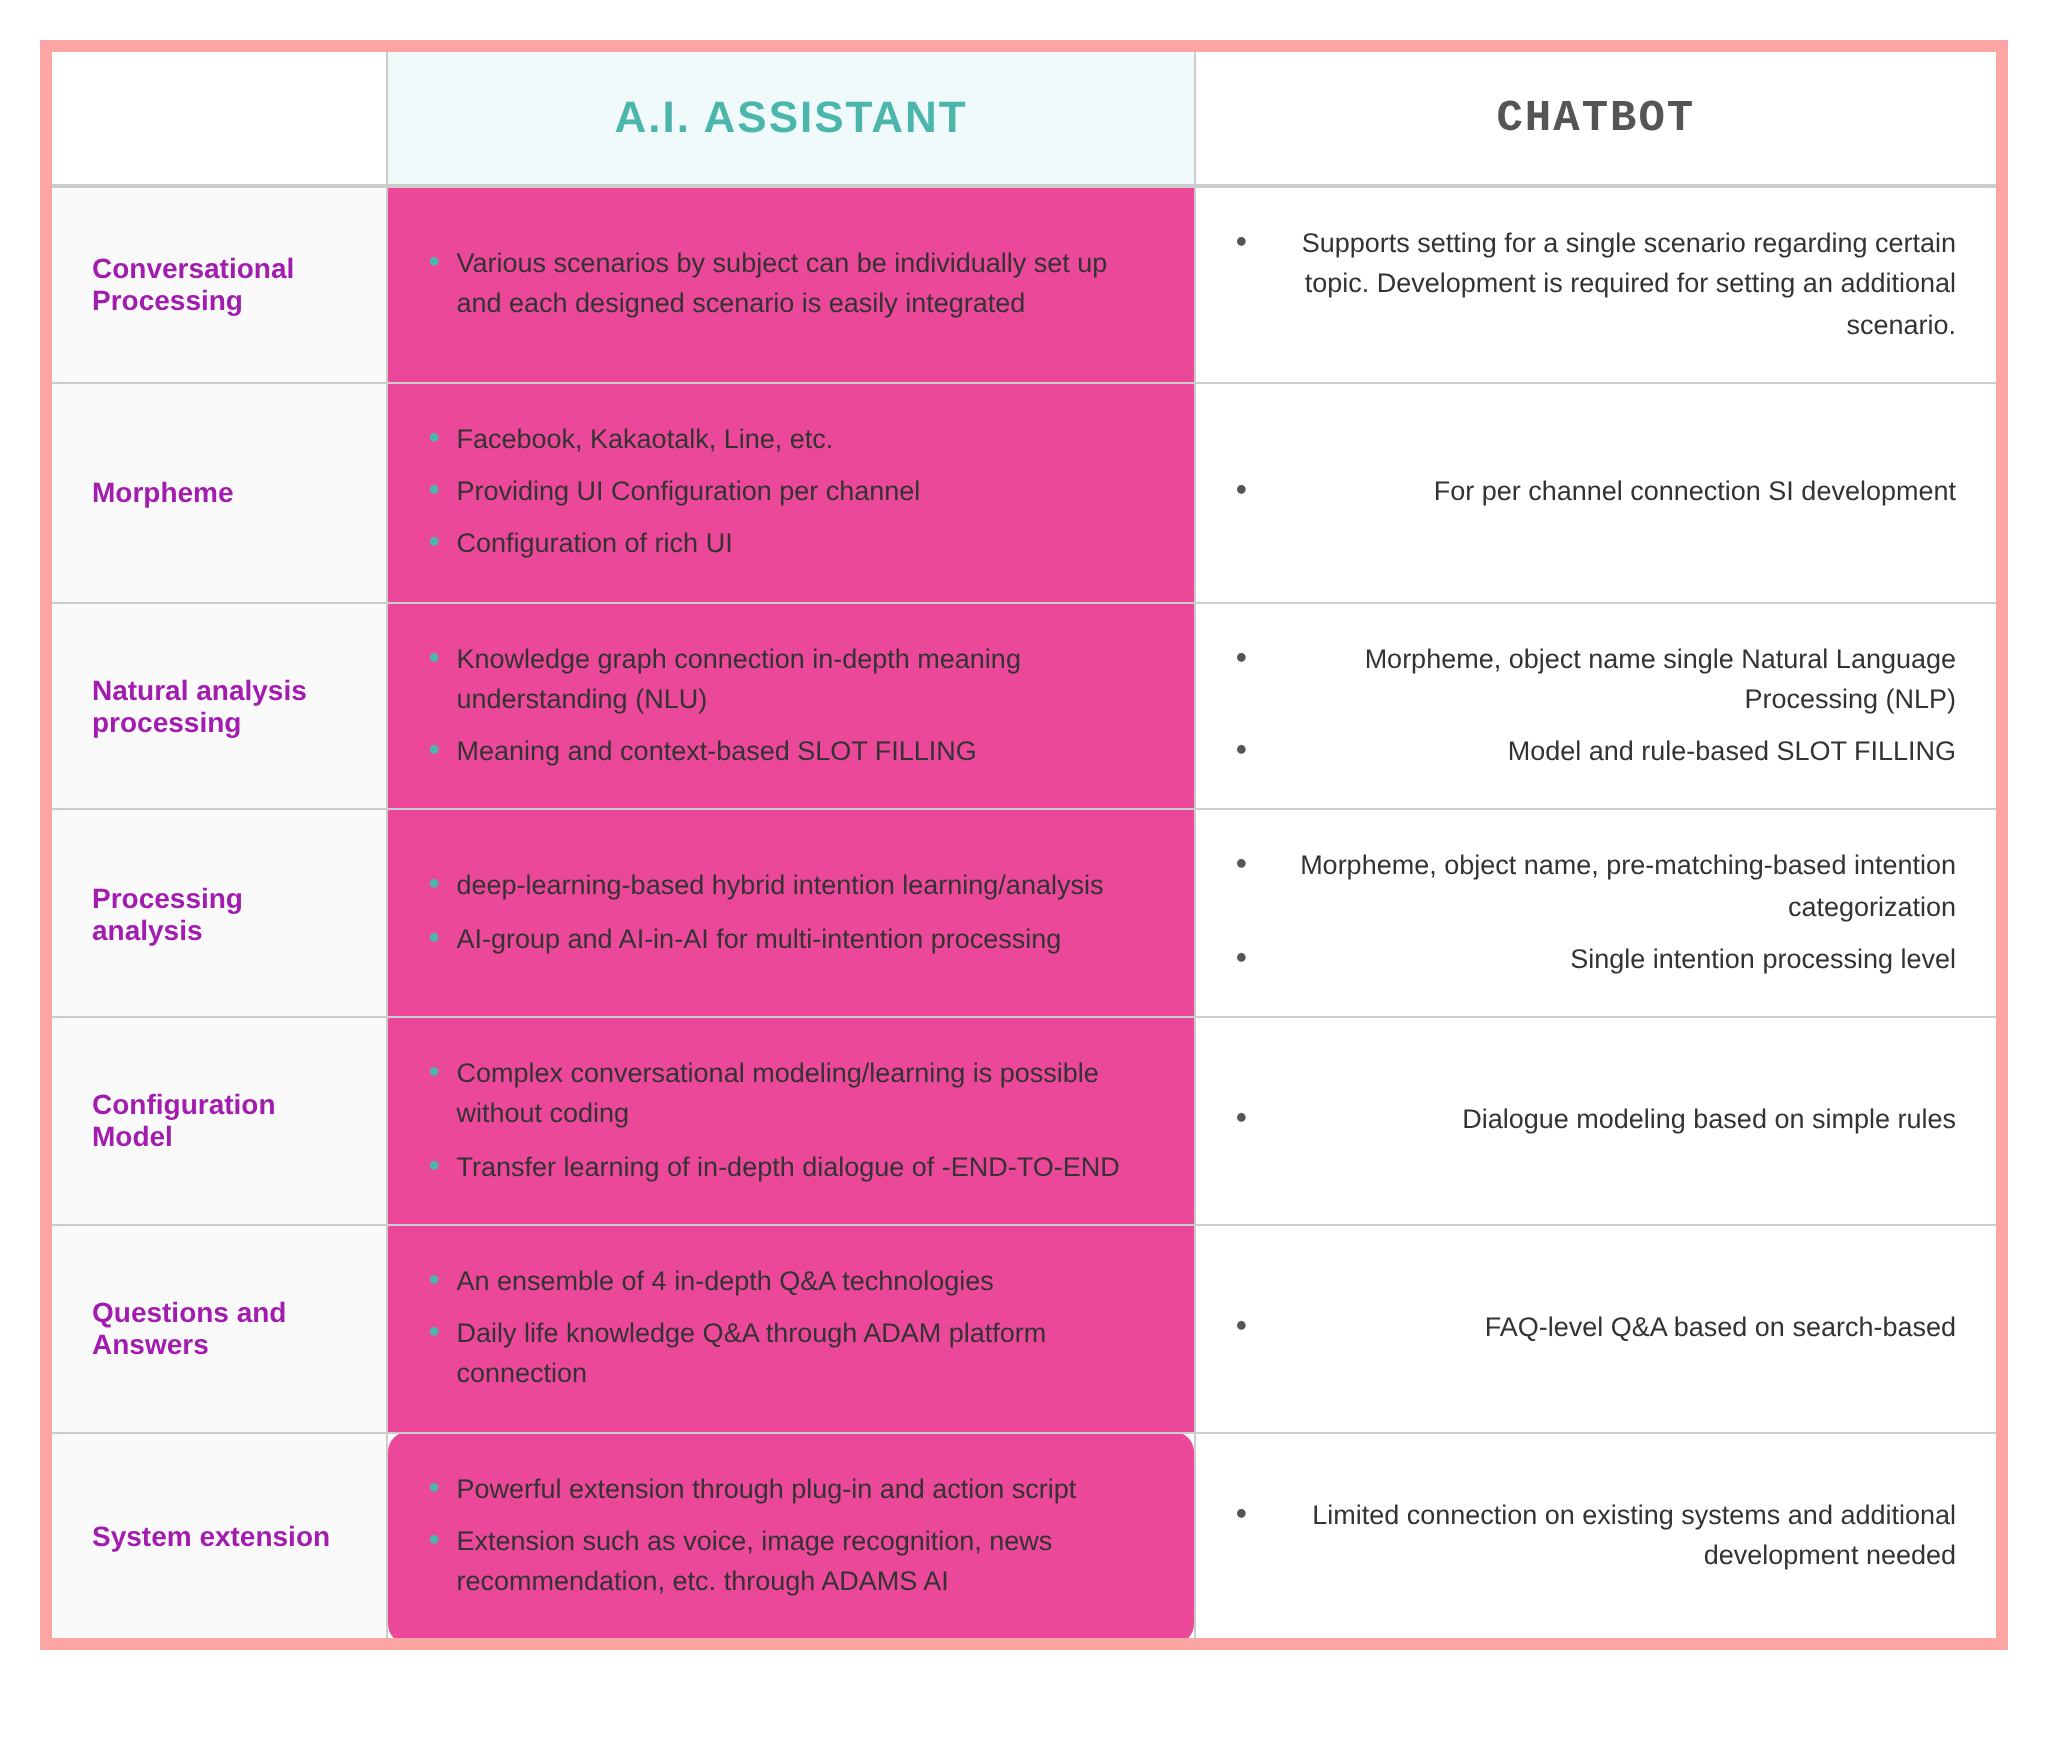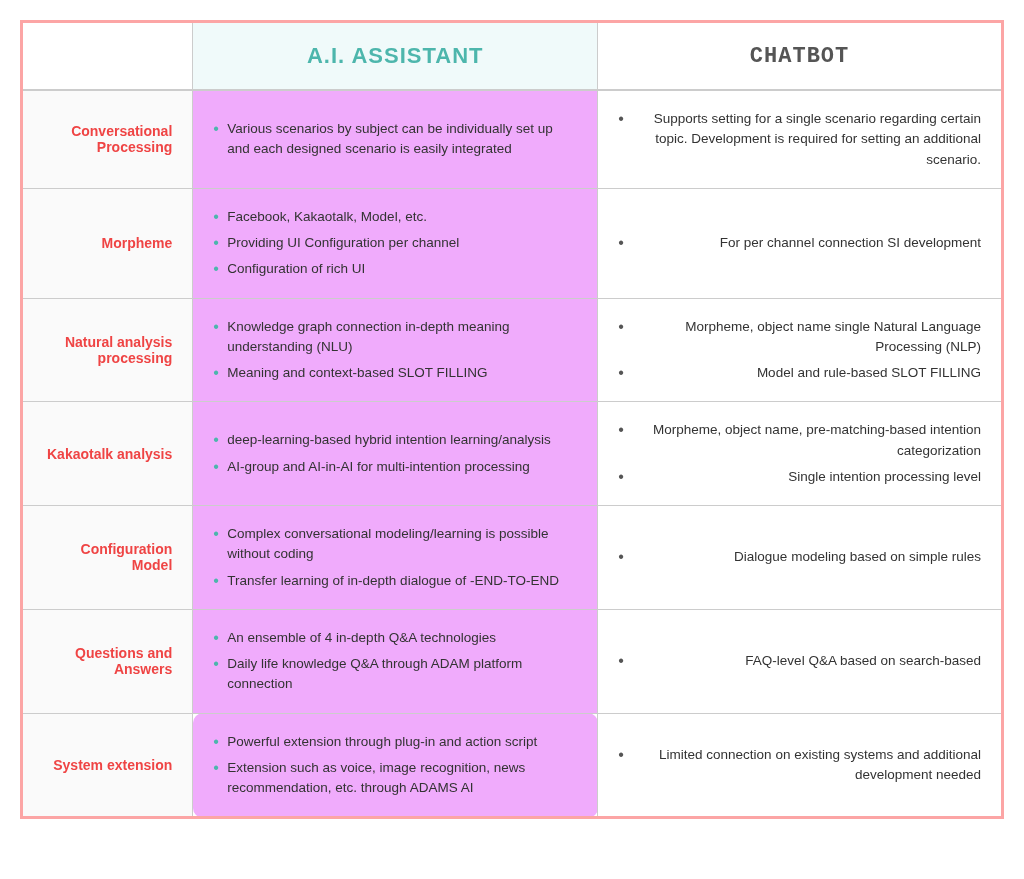--- a/index.html
+++ b/index.html
@@ -13,21 +13,21 @@
       background: #ffffff;
       display: flex;
       justify-content: center;
       align-items: flex-start;
       padding: 20px;
     }
 
     .comparison-table {
       width: 1000px;
       border-collapse: collapse;
-      border: 3px solid #fca5a5;
+      border: 6px solid #fca5a5;
     }
 
     .comparison-table th,
     .comparison-table td {
       border: 1px solid #cccccc;
       padding: 18px 20px;
       vertical-align: middle;
     }
 
     .header-row th {
@@ -48,28 +48,28 @@
     }
 
     .header-chatbot {
       color: #555555;
       font-family: Liberation Mono, monospace;
     }
 
     .row-label {
       font-weight: bold;
       font-size: 14px;
-      text-align: right;
-      color: #ef4444;
+      text-align: left;
+      color: #a21caf;
       width: 165px;
       background: #fafafa;
     }
 
     .ai-cell {
-      background: #f0abfc;
+      background: #ec4899;
       border-left: 2px solid #4db6ac;
       border-right: 2px solid #4db6ac;
       width: 390px;
     }
 
     .chatbot-cell {
       width: 390px;
       text-align: right;
     }
 
@@ -133,21 +133,21 @@
         <td class="chatbot-cell">
           <ul class="bullet-list">
             <li>Supports setting for a single scenario regarding certain topic. Development is required for setting an additional scenario.</li>
           </ul>
         </td>
       </tr>
       <tr>
         <td class="row-label">Morpheme</td>
         <td class="ai-cell">
           <ul class="bullet-list">
-            <li>Facebook, Kakaotalk, Model, etc.</li>
+            <li>Facebook, Kakaotalk, Line, etc.</li>
             <li>Providing UI Configuration per channel</li>
             <li>Configuration of rich UI</li>
           </ul>
         </td>
         <td class="chatbot-cell">
           <ul class="bullet-list">
             <li>For per channel connection SI development</li>
           </ul>
         </td>
       </tr>
@@ -160,21 +160,21 @@
           </ul>
         </td>
         <td class="chatbot-cell">
           <ul class="bullet-list">
             <li>Morpheme, object name single Natural Language Processing (NLP)</li>
             <li>Model and rule-based SLOT FILLING</li>
           </ul>
         </td>
       </tr>
       <tr>
-        <td class="row-label">Kakaotalk analysis</td>
+        <td class="row-label">Processing analysis</td>
         <td class="ai-cell">
           <ul class="bullet-list">
             <li>deep-learning-based hybrid intention learning/analysis</li>
             <li>AI-group and AI-in-AI for multi-intention processing</li>
           </ul>
         </td>
         <td class="chatbot-cell">
           <ul class="bullet-list">
             <li>Morpheme, object name, pre-matching-based intention categorization</li>
             <li>Single intention processing level</li>

